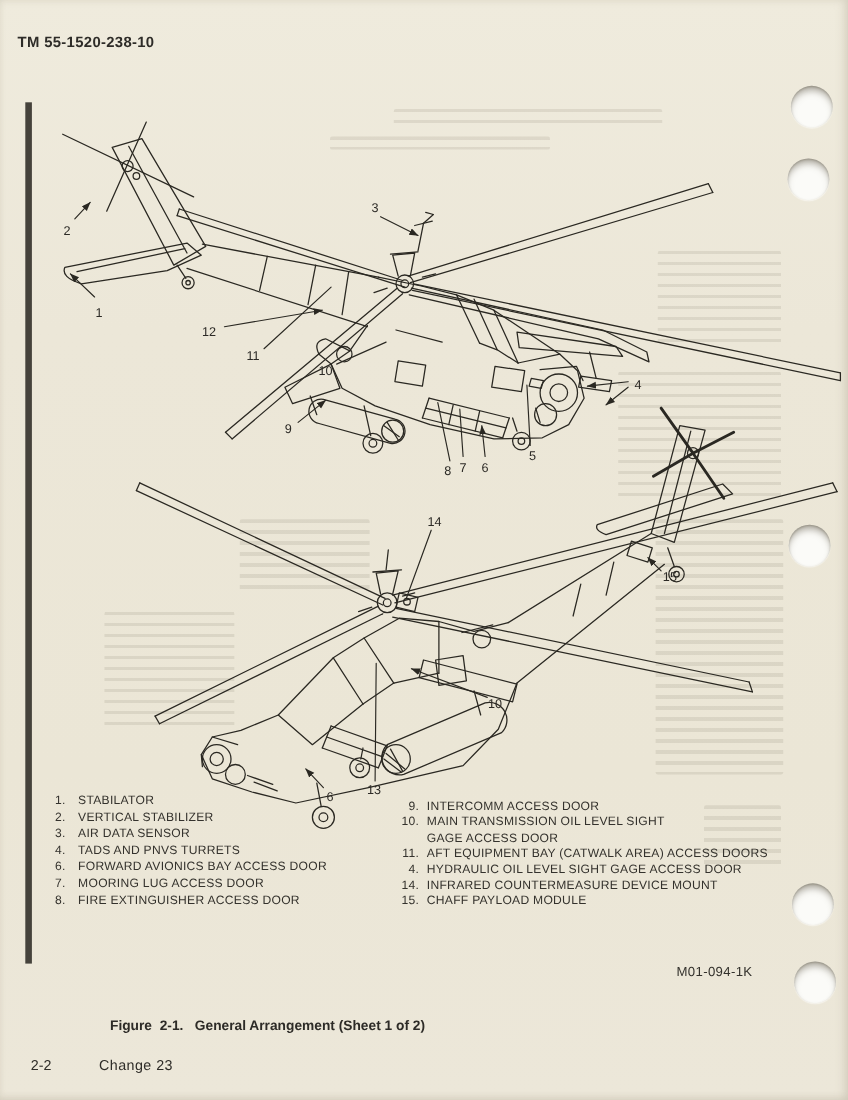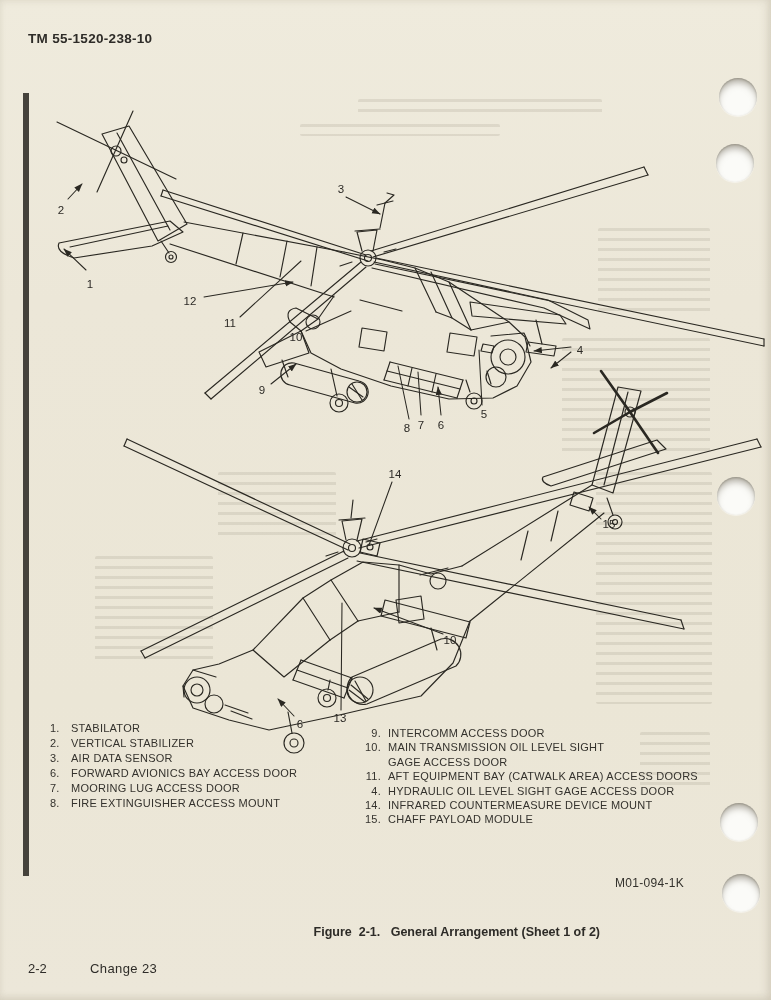--- a/index.html
+++ b/index.html
@@ -2,37 +2,37 @@
 <html><head>
 <meta charset="utf-8">
 <style>
   html,body{margin:0;padding:0;background:#9a9384;}
   .page{
     position:relative;width:771px;height:1000px;overflow:hidden;
     background:linear-gradient(180deg,#efebdd 0%,#ece7d8 30%,#ebe6d6 70%,#ece7d9 100%);
     box-shadow:inset -4px 0 8px rgba(140,130,105,.18), inset 0 -3px 6px rgba(140,130,105,.12);
     font-family:"Liberation Sans",sans-serif;color:#2e2c28;
   }
-  .hdr{position:absolute;left:28px;top:31px;font-size:13.5px;font-weight:bold;letter-spacing:.3px;text-align:center;}
+  .hdr{position:absolute;left:16px;top:31px;font-size:13.5px;font-weight:bold;letter-spacing:.3px;text-align:center;}
   .change-bar{position:absolute;left:23px;top:93px;width:6px;height:783px;background:#45423b;}
   .diagram{position:absolute;left:0;top:0;width:771px;height:1000px;}
   .diagram path,.diagram circle{fill:none;stroke:#2a2822;stroke-width:1.15;stroke-linecap:round;stroke-linejoin:round;}
   .diagram .tr-blade{stroke-width:2.6;}
   .diagram .co line,.diagram .co path{stroke-width:1.05;}
   .co-num{fill:#2c2a26;font-family:"Liberation Sans",sans-serif;font-size:11.5px;stroke:none;}
   .diagram text{stroke:none;}
   .arrowhead{fill:#2a2822;stroke:none;}
   
   .leg-left{position:absolute;left:50px;top:721px;font-size:11px;line-height:15.1px;letter-spacing:.25px;color:#34322d;}
   .leg-right{position:absolute;left:361px;top:726px;font-size:11px;line-height:14.4px;letter-spacing:.25px;color:#34322d;}
   .lnum{display:inline-block;width:21px;}
   .leg-right .lnum{width:20px;text-align:right;margin-right:7px;}
   .lwrap{margin-left:27px;}
   .dwgnum{position:absolute;left:615px;top:876px;font-size:12px;letter-spacing:.3px;color:#33312c;}
-  .caption{position:absolute;left:88px;top:925px;width:512px;text-align:right;font-size:12.5px;font-weight:bold;white-space:pre;color:#2d2b27;}
+  .caption{position:absolute;left:100px;top:925px;width:512px;text-align:left;font-size:12.5px;font-weight:bold;white-space:pre;color:#2d2b27;}
   .foot-pg{position:absolute;left:28px;top:961px;font-size:13px;font-weight:normal;}
   .foot-ch{position:absolute;left:90px;top:961px;font-size:13px;font-weight:normal;letter-spacing:.4px;}
   
   .hole{position:absolute;width:38px;height:38px;border-radius:50%;background:#fbfbf8;
     box-shadow:inset 0 6px 7px -2px rgba(95,88,70,.5), inset 0 1px 2px rgba(95,88,70,.35), 0 1px 1px rgba(255,255,255,.5);}
   
   .ghost{position:absolute;border-radius:2px;filter:blur(.7px);
     background:repeating-linear-gradient(180deg,rgba(108,100,82,.13) 0 3px,rgba(0,0,0,0) 3px 10px);}
 </style>
 </head>
@@ -297,23 +297,24 @@
       <text class="co-num" x="450" y="644" text-anchor="middle">10</text>
       <text class="co-num" x="300" y="728" text-anchor="middle">6</text>
       <text class="co-num" x="340" y="722" text-anchor="middle">13</text>
     </g>
   </svg>
 
   <div class="leg-left">
     <div class="lrow"><span class="lnum">1.</span><span>STABILATOR</span></div>
     <div class="lrow"><span class="lnum">2.</span><span>VERTICAL STABILIZER</span></div>
     <div class="lrow"><span class="lnum">3.</span><span>AIR DATA SENSOR</span></div>
+    <div class="lrow"><span class="lnum">4.</span><span>TADS AND PNVS TURRETS</span></div>
     <div class="lrow"><span class="lnum">6.</span><span>FORWARD AVIONICS BAY ACCESS DOOR</span></div>
     <div class="lrow"><span class="lnum">7.</span><span>MOORING LUG ACCESS DOOR</span></div>
-    <div class="lrow"><span class="lnum">8.</span><span>FIRE EXTINGUISHER ACCESS MOUNT</span></div>
+    <div class="lrow"><span class="lnum">8.</span><span>FIRE EXTINGUISHER ACCESS DOOR</span></div>
   </div>
 
   <div class="leg-right">
     <div class="lrow"><span class="lnum">9.</span><span>INTERCOMM ACCESS DOOR</span></div>
     <div class="lrow"><span class="lnum">10.</span><span>MAIN TRANSMISSION OIL LEVEL SIGHT</span><div class="lwrap">GAGE ACCESS DOOR</div></div>
     <div class="lrow"><span class="lnum">11.</span><span>AFT EQUIPMENT BAY (CATWALK AREA) ACCESS DOORS</span></div>
     <div class="lrow"><span class="lnum">4.</span><span>HYDRAULIC OIL LEVEL SIGHT GAGE ACCESS DOOR</span></div>
     <div class="lrow"><span class="lnum">14.</span><span>INFRARED COUNTERMEASURE DEVICE MOUNT</span></div>
     <div class="lrow"><span class="lnum">15.</span><span>CHAFF PAYLOAD MODULE</span></div>
   </div>

